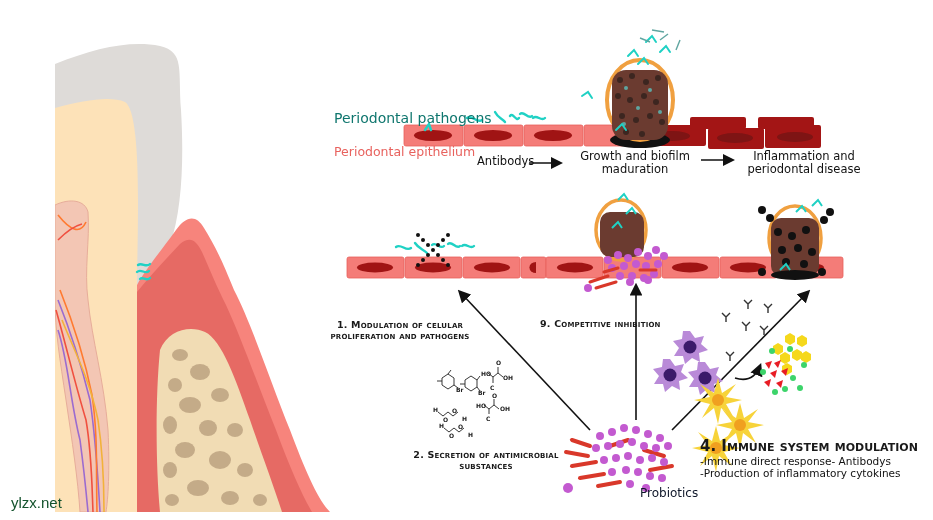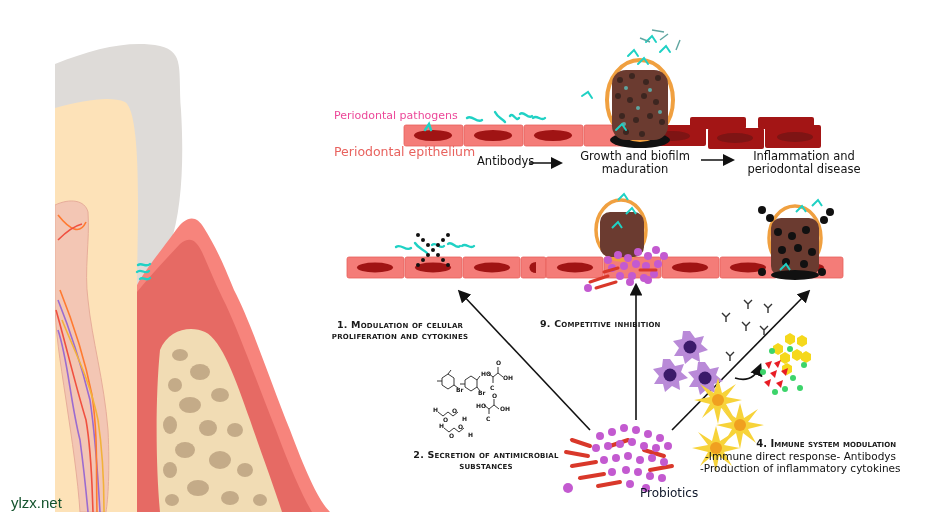--- a/index.html
+++ b/index.html
@@ -1,24 +1,24 @@
 <!DOCTYPE html>
 <html><head>
 <meta charset="utf-8">
 <style>
   html, body { margin: 0; padding: 0; background: #ffffff; }
   body { width: 933px; height: 520px; position: relative; overflow: hidden; font-family: "DejaVu Sans", sans-serif; }
   #stage { position: absolute; left: 0; top: 0; width: 933px; height: 520px; }
   .lbl { position: absolute; white-space: nowrap; line-height: 1.15; }
-  .teal { color: #ec4899; font-size: 11px; }
+  .teal { color: #0f766e; font-size: 14px; }
   .salmon { color: #e8625e; font-size: 12.5px; }
   .step { color: #111; font-size: 11.5px; text-align: center; }
   .mech { color: #1a1a1a; font-size: 9.5px; font-weight: bold; text-align: center; font-variant: small-caps; letter-spacing: 0.2px; }
-  .mech-r { color: #1a1a1a; font-size: 10px; font-weight: bold; font-variant: small-caps; text-align: right; }
-  .sub-r { color: #111; font-size: 10.5px; text-align: right; }
+  .mech-r { color: #1a1a1a; font-size: 15px; font-weight: bold; font-variant: small-caps; text-align: right; }
+  .sub-r { color: #111; font-size: 10.5px; text-align: left; }
   .probio { color: #0f172a; font-size: 12px; }
   .wm { color: #14532d; font-size: 15px; font-family: "Liberation Sans", sans-serif; }
 </style>
 </head>
 <body>
 
 <div id="stage">
 <svg width="933" height="520" viewBox="0 0 933 520" xmlns="http://www.w3.org/2000/svg">
   <defs>
     <marker id="arrowhead" markerWidth="8" markerHeight="8" refX="6" refY="4" orient="auto">
@@ -428,21 +428,21 @@
   <div>Growth and biofilm</div>
   <div>maduration</div>
 </div>
 <div class="lbl step" style="left:734px;top:150px;width:140px;">
   <div>Inflammation and</div>
   <div>periodontal disease</div>
 </div>
 
 <div class="lbl mech" style="left:316px;top:320px;width:168px;">
   <div>1. Modulation of  celular</div>
-  <div>proliferation and cytokines</div>
+  <div>proliferation and pathogens</div>
 </div>
 <div class="lbl mech" style="left:402px;top:450px;width:168px;">
   <div>2. Secretion of antimicrobial</div>
   <div>substances</div>
 </div>
 <div class="lbl mech" style="left:540px;top:319px;">9. Competitive inhibition</div>
 <div class="lbl" style="left:700px;top:438px;width:196px;text-align:right;">
   <div class="mech-r">4. Immune system modulation</div>
   <div class="sub-r">-Immune direct response- Antibodys</div>
   <div class="sub-r">-Production of inflammatory cytokines</div>

